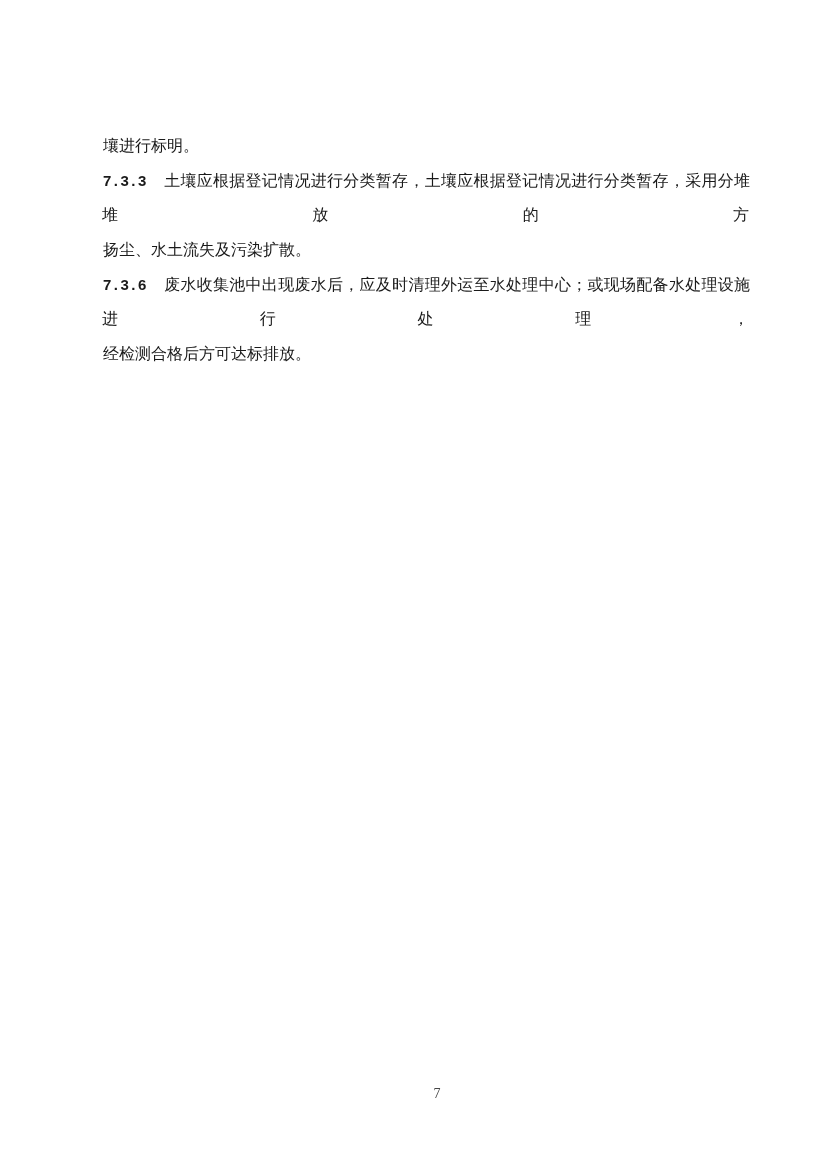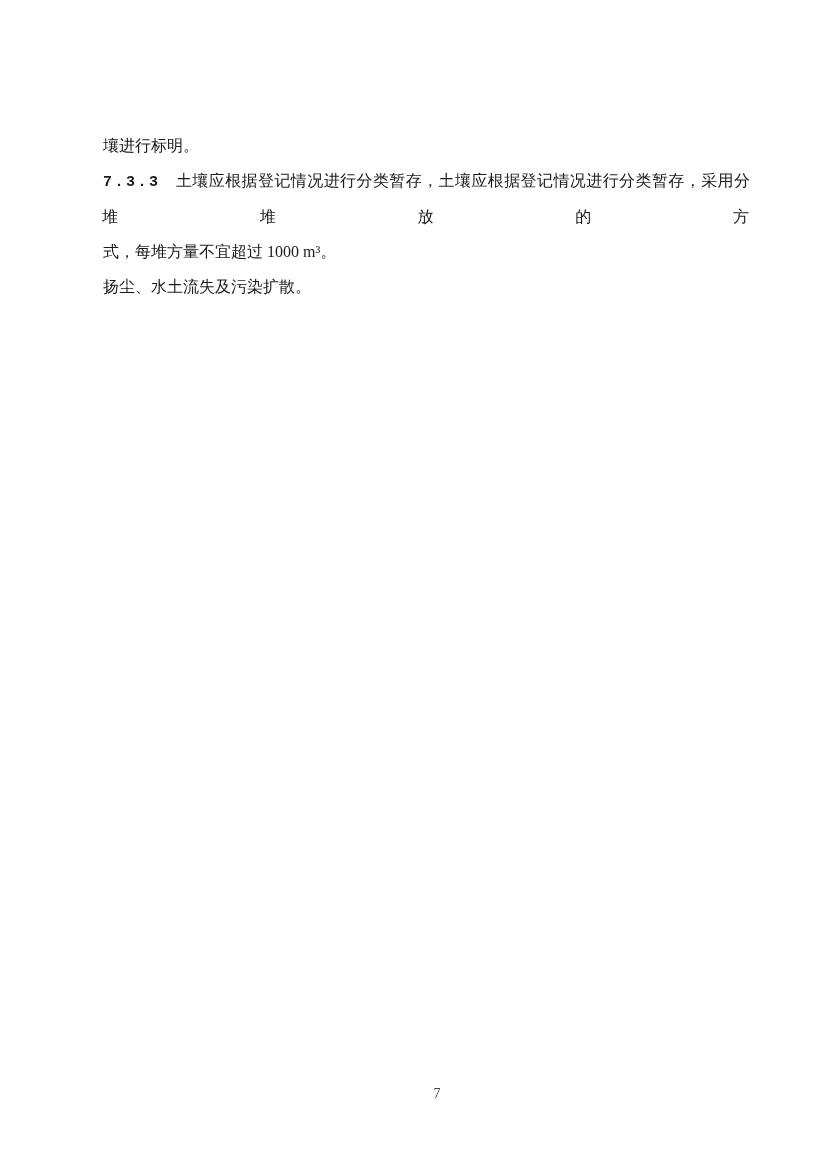--- a/index.html
+++ b/index.html
@@ -29,21 +29,21 @@
   .line {
     min-height: 34px;
     white-space: pre-wrap;
   }
   
   .line.full {
     text-align: justify;
     text-align-last: justify;
   }
   .clause-num {
-    font-family: Liberation Mono, monospace;
+    font-family: Liberation Sans, sans-serif;
     font-weight: bold;
     font-size: 15px;
     letter-spacing: 2.5px;
     margin-right: 14px;
   }
   .clause-num:empty { display: none; margin: 0; }
   .footer {
     position: absolute;
     left: 97px;
     top: 1080px;
@@ -58,26 +58,27 @@
 <body>
 
 <div class="page">
 
   <div class="text-block">
 
     <div class="line"><span class="line-text">壤进行标明。</span></div>
 
     <div class="line full"><span class="clause-num">7.3.3</span><span class="line-text">土壤应根据登记情况进行分类暂存，土壤应根据登记情况进行分类暂存，采用分堆堆放的方</span></div>
 
-    <div class="line"><span class="line-text">式，每堆方量不宜超过 1000 m³。</span></div>
 
 
 
 
     <div class="line"><span class="line-text">扬尘、水土流失及污染扩散。</span></div>
 
+    <div class="line full"><span class="clause-num">7.3.6</span><span class="line-text">废水收集池中出现废水后，应及时清理外运至水处理中心；或现场配备水处理设施进行处理，</span></div>
 
+    <div class="line"><span class="line-text">经检测合格后方可达标排放。</span></div>
 
   </div>
 
   <div class="footer">7</div>
 
 </div>
 
 </body></html>

